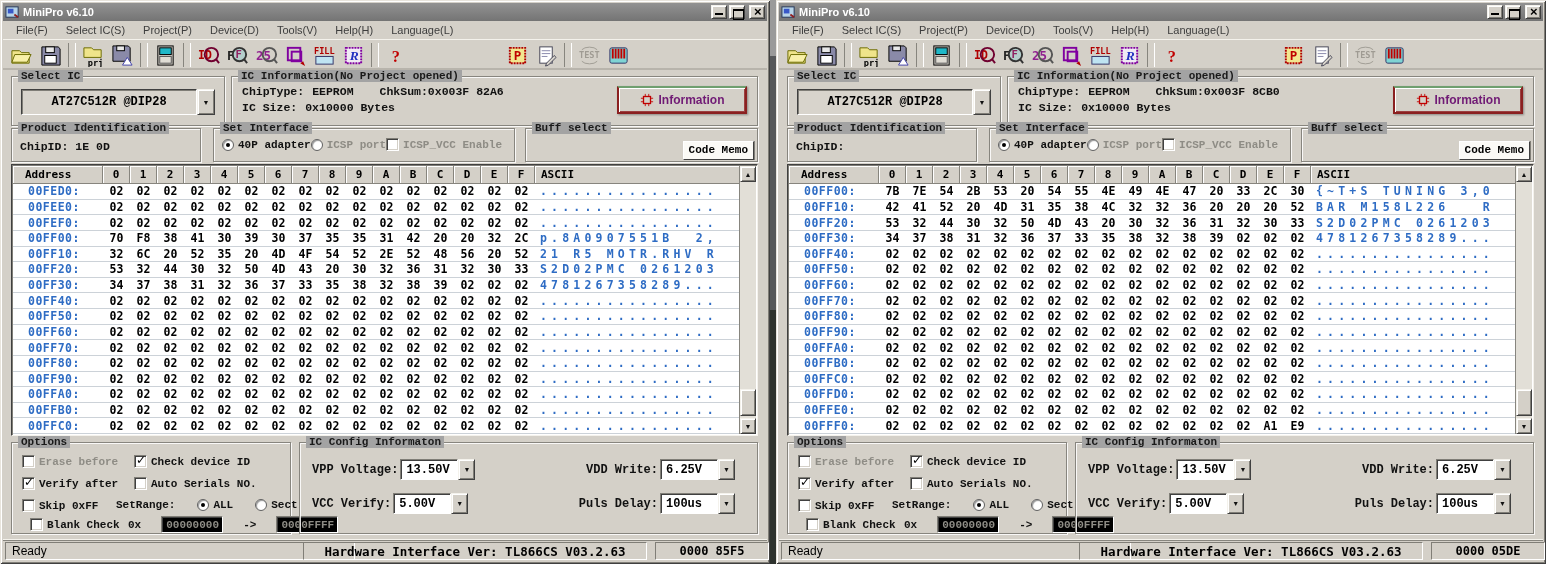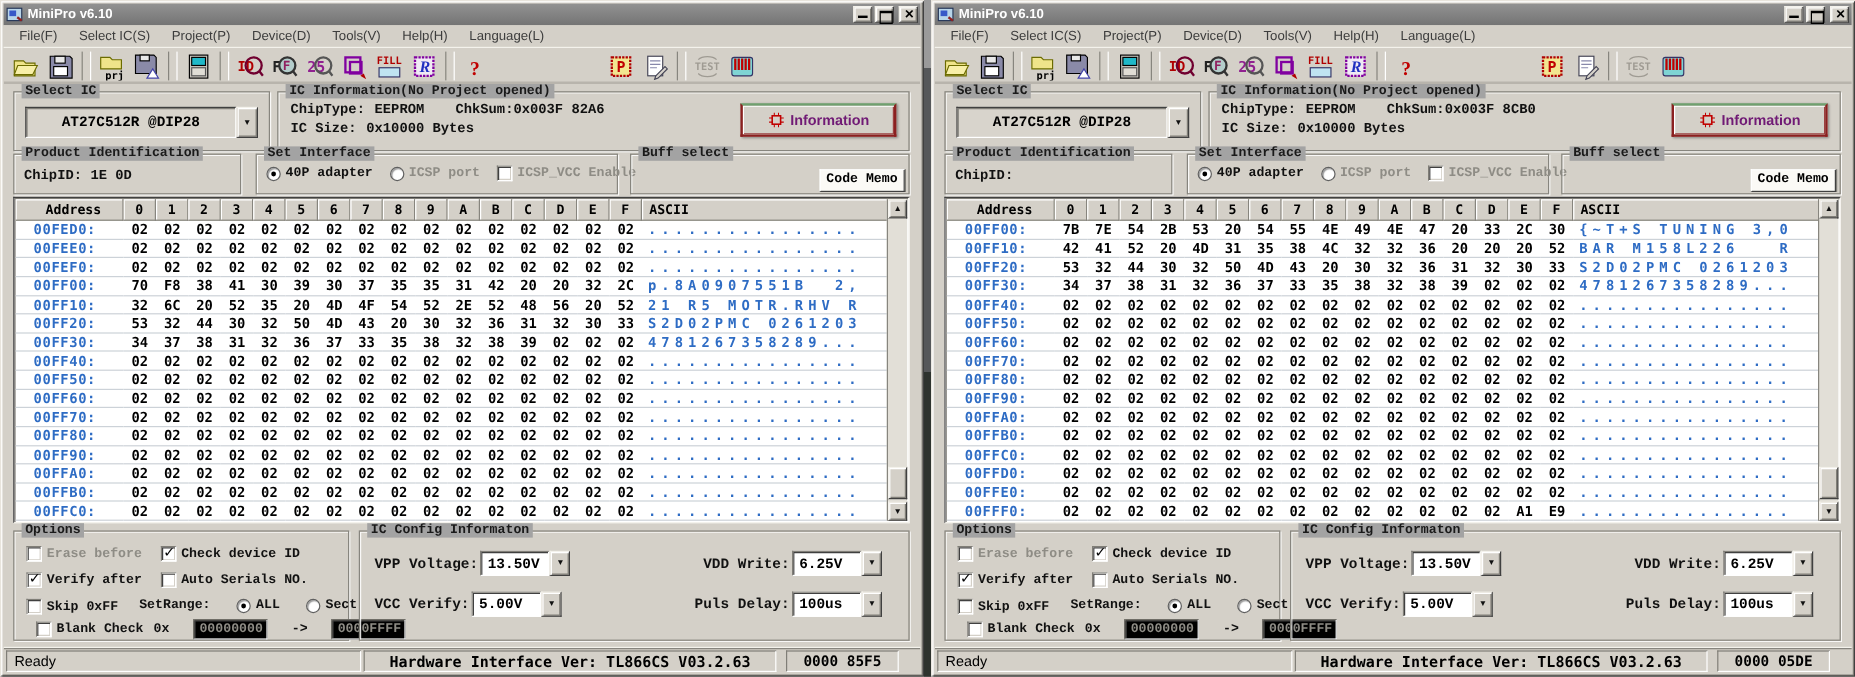--- a/index.html
+++ b/index.html
@@ -66,21 +66,21 @@
   .chksv{margin-left:0}
   .info-btn{position:absolute;right:10px;top:9px;width:130px;height:28px;cursor:default;
             background:#d4d0c8;display:flex;align-items:center;justify-content:center;gap:5px;
             font:bold 12px "Liberation Sans",sans-serif;color:#701a75;
             border:2px solid;border-color:#6f9f6f #8b2020 #8b2020 #8b2020;
             box-shadow:inset 1px 1px 0 #fff,inset -1px -1px 0 #9b4040,1px 1px 2px rgba(0,0,0,.35)}
   .chipicon{width:14px;height:14px;display:inline-flex}
   .chipicon svg{width:14px;height:14px}
   .pid-line{position:absolute;left:8px;top:11px;display:flex;white-space:nowrap}
   .pid-line .ival{margin-left:7px}
-  .iface-row{position:absolute;left:8px;top:9px;display:flex;align-items:center;gap:14px;white-space:nowrap}
+  .iface-row{position:absolute;left:8px;top:9px;display:flex;align-items:center;white-space:nowrap}
   .ctl{display:inline-flex;align-items:center;gap:4px;white-space:nowrap}
   .lbl{font:bold 11px "Liberation Mono",monospace;color:#111}
   .ctl.disabled .lbl{color:#8e8c85}
   .checkbox{width:13px;height:13px;background:#fff;border:1px solid;border-color:#807e77 #fff #fff #807e77;
             box-shadow:inset 1px 1px 0 #404040,inset -1px -1px 0 #d4d0c8;position:relative;flex:0 0 13px}
   .ctl.on .checkbox::after{content:"✓";position:absolute;left:1px;top:-3px;font:bold 12px "DejaVu Sans",sans-serif;color:#000}
   .radio{width:12px;height:12px;border-radius:50%;background:#fff;border:1px solid #606060;
          box-shadow:inset 1px 1px 1px #9a9a9a;position:relative;flex:0 0 12px}
   .ctl.on .radio::after{content:"";position:absolute;left:3px;top:3px;width:4px;height:4px;border-radius:50%;background:#000}
   .buff-tab{position:absolute;right:3px;bottom:1px;padding:2px 5px 3px;background:#fbfaf6;
@@ -88,21 +88,21 @@
             border:1px solid;border-color:#fff #404040 #404040 #fff;box-shadow:1px 0 0 #807e77}
   
   .hexwrap{position:absolute;left:8px;top:94px;width:747px;height:272px;background:#fff;
            border:1px solid;border-color:#404040 #f4f2ec #f4f2ec #404040;box-shadow:inset 1px 1px 0 #807e77}
   .hex-grid{position:absolute;left:1px;top:1px;bottom:1px;right:18px;display:flex;flex-direction:column;
             --cols:90px repeat(16,27px) minmax(0,1fr)}
   .hex-head{display:grid;grid-template-columns:var(--cols);height:18px;flex:0 0 18px}
   .hc{display:flex;align-items:center;justify-content:center;background:#d4d0c8;
       font:bold 11px "DejaVu Sans Mono",monospace;color:#000;
       border-right:1px solid #87857e;border-bottom:1px solid #87857e;box-shadow:inset 1px 1px 0 #fff}
-  .hc.addr{justify-content:flex-start;padding-left:25px}
+  .hc.addr{justify-content:flex-start;padding-left:12px}
   .hc.ascii{justify-content:flex-start;padding-left:6px;border-right:none}
   .hex-row{display:grid;grid-template-columns:var(--cols);flex:1;min-height:0}
   .cell{display:flex;align-items:center;border-bottom:1px solid #ccd2d8;overflow:hidden;
         font:bold 11.5px "DejaVu Sans Mono",monospace}
   .cell.addr{color:#2e6cc4;padding-left:15px;letter-spacing:.5px}
   .cell.byte{justify-content:center;color:#000}
   .cell.ascii{color:#2e6cc4;white-space:pre;letter-spacing:4.2px;padding-left:5px}
   .vscroll{position:absolute;top:1px;right:1px;bottom:1px;width:17px;background:#e2dfd7;border-left:1px solid #87857e}
   .vs-btn{position:absolute;left:0;right:0;height:16px;background:#d4d0c8;border:1px solid;
           border-color:#f4f2ec #404040 #404040 #f4f2ec;box-shadow:inset 1px 1px 0 #fff,inset -1px -1px 0 #807e77;
@@ -130,23 +130,23 @@
   .clbl{font:bold 12px "Liberation Mono",monospace;color:#111;margin-right:2px;white-space:nowrap}
   .cfield{width:58px;height:21px;background:#fff;display:flex;align-items:center;padding-left:5px;
           font:bold 12px "Liberation Mono",monospace;color:#000;
           border:1px solid;border-color:#807e77 #fff #fff #807e77;box-shadow:inset 1px 1px 0 #404040}
   .cfg-cell .combo-btn{width:17px;height:21px}
   
   .statusbar{height:22px;flex:0 0 22px;position:relative;background:#d4d0c8;
              border-top:1px solid #f4f2ec;box-shadow:0 1px 0 #87857e inset}
   .sb{position:absolute;top:2px;height:18px;display:flex;align-items:center;
       border:1px solid;border-color:#807e77 #fff #fff #807e77;padding:0 6px;white-space:nowrap}
-  .sb-ready{left:2px;width:296px;font:12px "Liberation Sans",sans-serif;color:#000}
+  .sb-ready{left:2px;width:350px;font:12px "Liberation Sans",sans-serif;color:#000}
   .sb-hw{left:300px;width:344px;justify-content:center;font:bold 12.5px "DejaVu Sans Mono",monospace;color:#000}
-  .sb-counter{left:652px;width:94px;justify-content:center;font:bold 12px "DejaVu Sans Mono",monospace;color:#000}
+  .sb-counter{left:652px;width:114px;justify-content:center;font:bold 12px "DejaVu Sans Mono",monospace;color:#000}
 </style>
 </head>
 <body>
 
 <div id="screen">
   <div class="divider"></div>
 
   <div class="window win-0">
     <div class="titlebar">
       <span class="app-icon">

